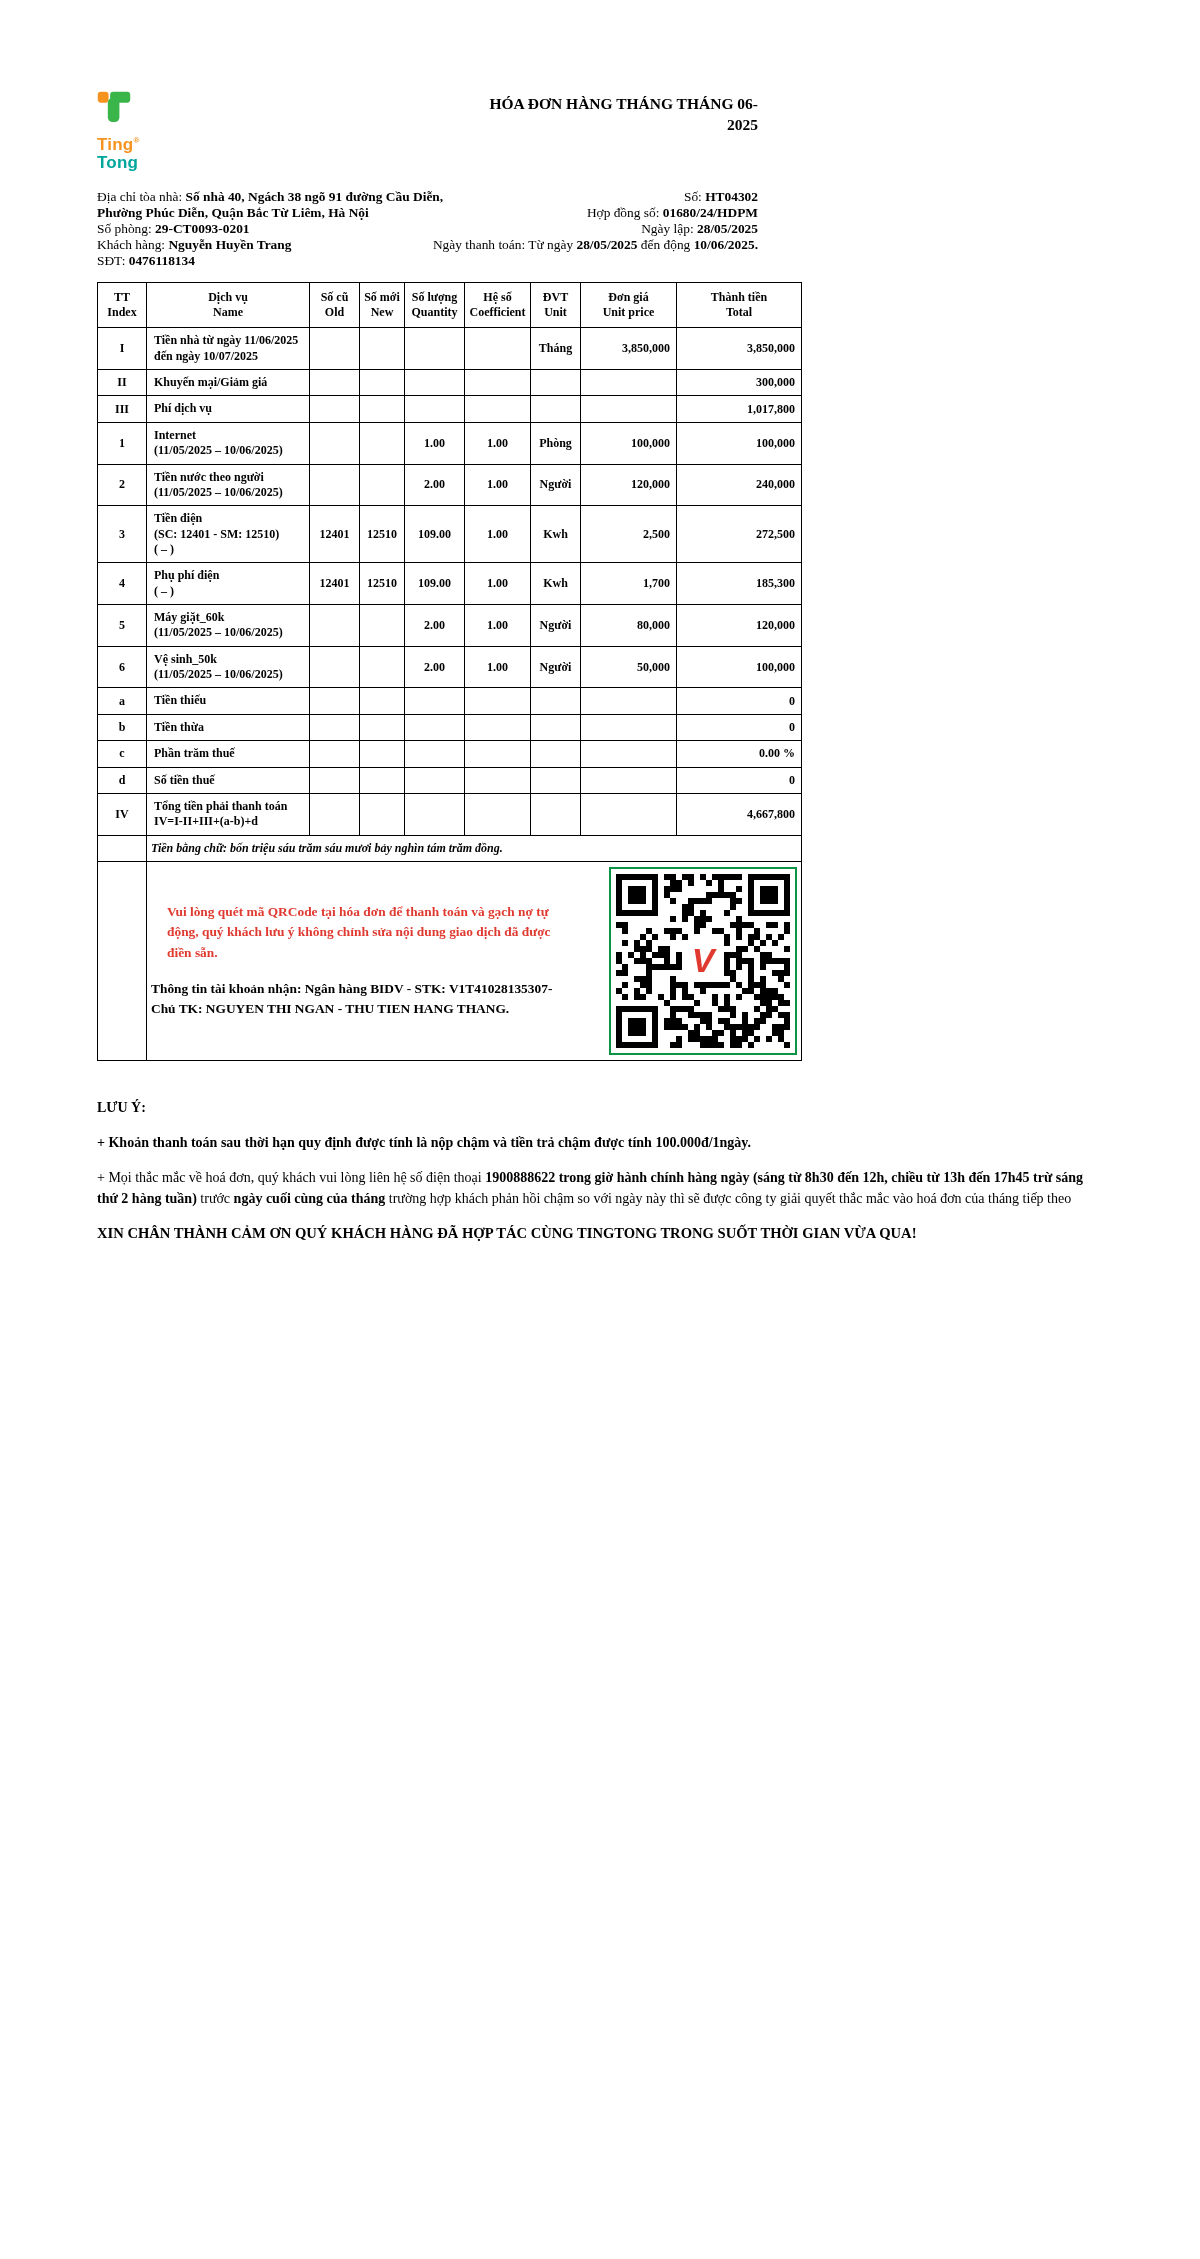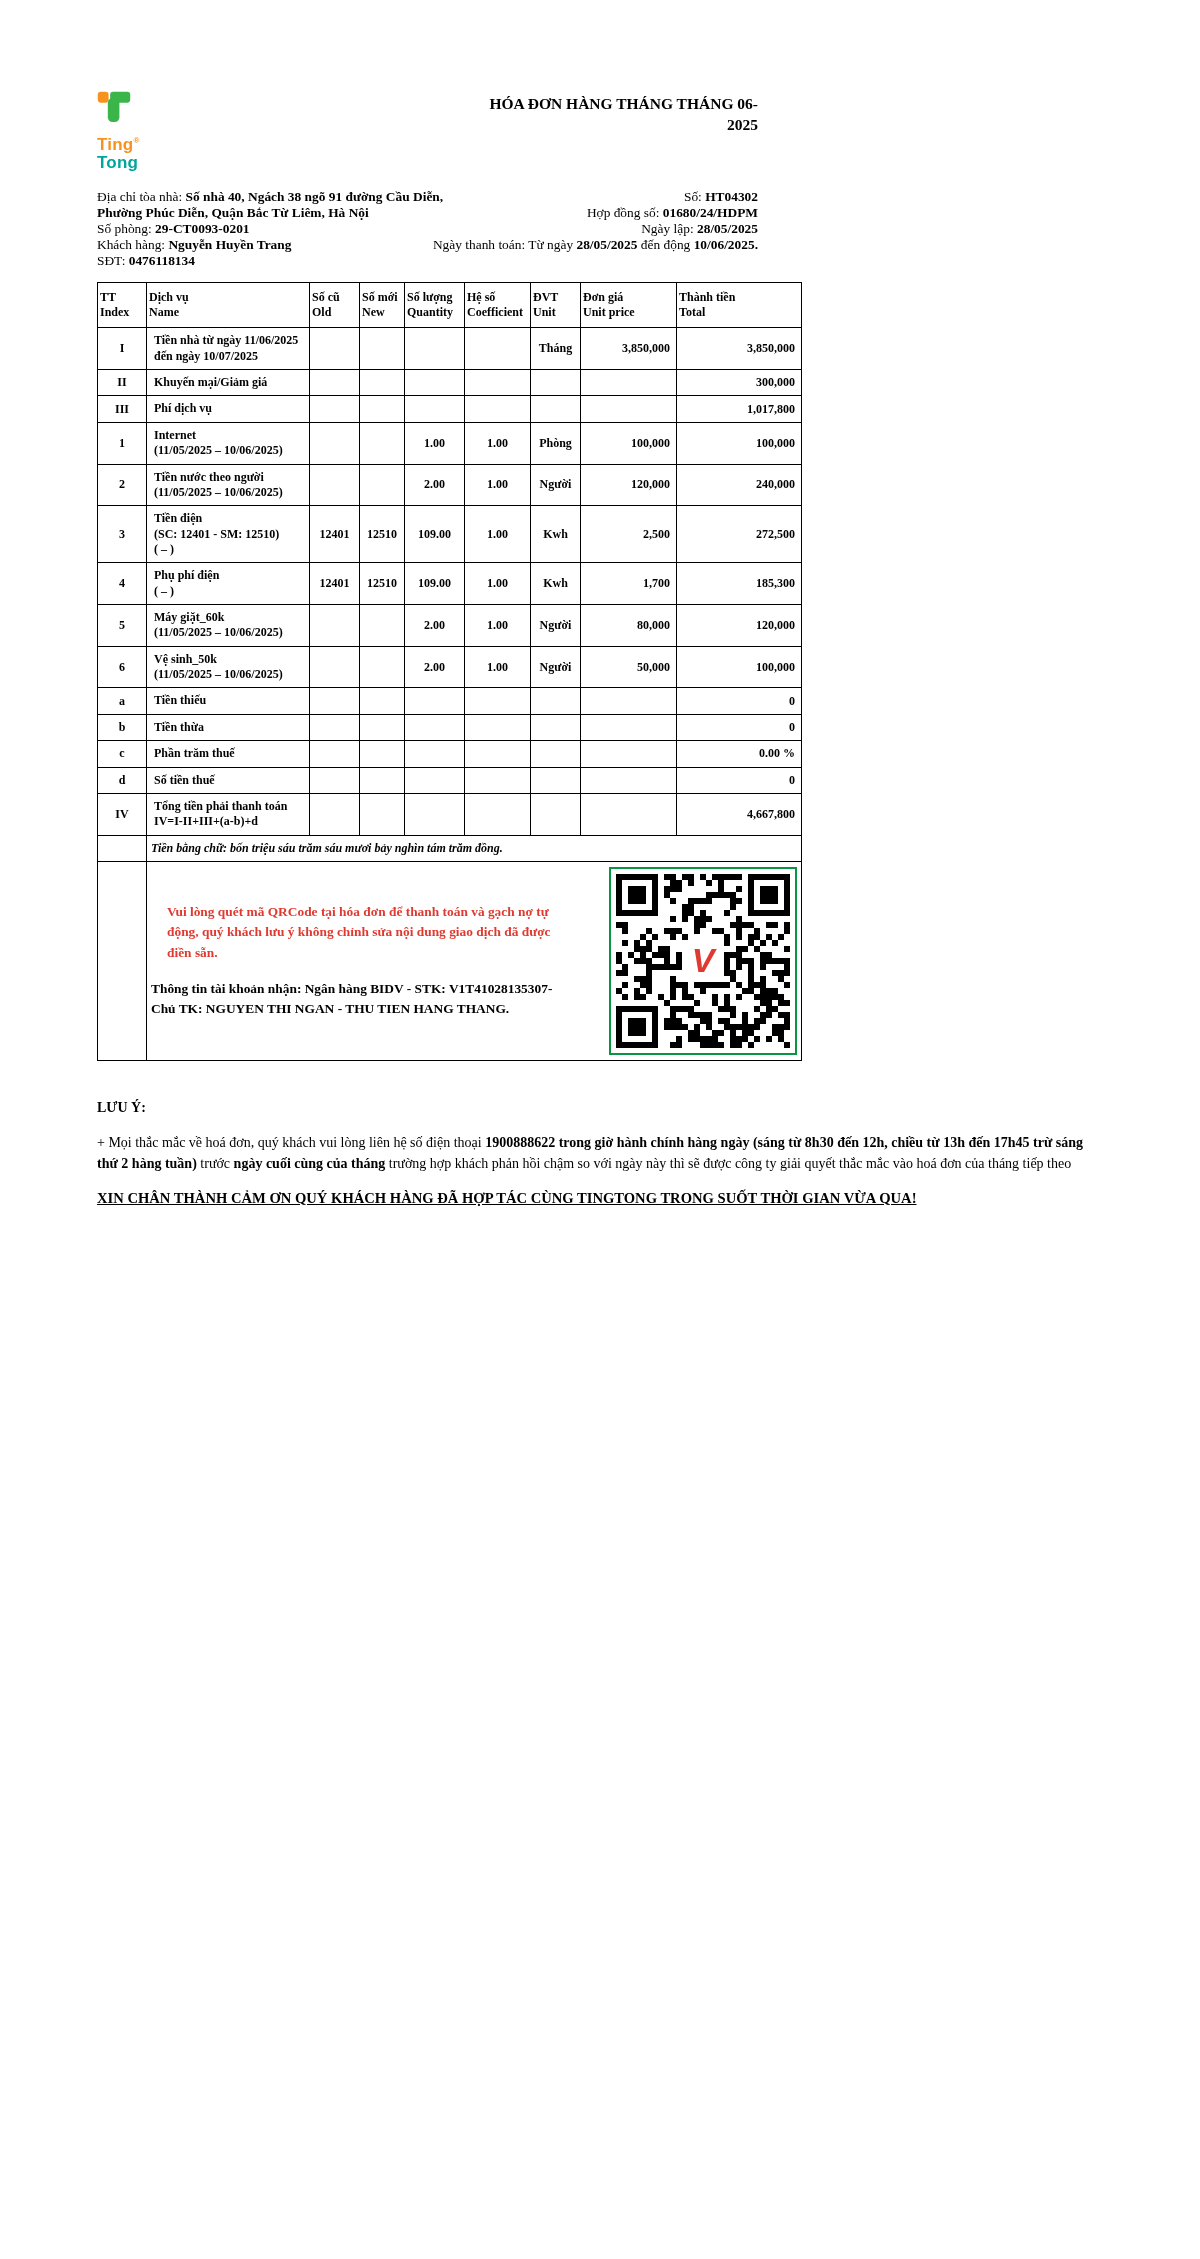--- a/index.html
+++ b/index.html
@@ -22,21 +22,21 @@
 
   
   .info{position:relative;width:661px;margin-top:18px;font-size:13.4px;line-height:16px;}
   .info-left{width:372px;}
   .info-right{position:absolute;top:0;right:0;width:430px;text-align:right;}
 
   
   .invoice-table{margin-top:13px;border-collapse:collapse;table-layout:fixed;width:704px;font-size:12px;}
   .invoice-table th,.invoice-table td{border:1px solid #000;font-weight:bold;vertical-align:middle;
       padding:5px 4px;overflow:hidden;}
-  .invoice-table th{white-space:pre-line;text-align:left;height:38px;padding:7px 2px;line-height:1.25;}
+  .invoice-table th{white-space:pre-line;text-align:center;height:38px;padding:7px 2px;line-height:1.25;}
   td.col0{text-align:center;}
   td.col1{text-align:left;padding-left:7px;white-space:pre-line;line-height:1.28;}
   td.col2,td.col3,td.col4,td.col5,td.col6{text-align:center;}
   td.col7,td.col8{text-align:right;padding-right:6px;}
   .words-cell{font-weight:normal;font-style:italic;text-align:left;padding-left:7px;}
   .qr-cell{font-weight:normal;padding:8px 10px;}
   .qr-flex{display:flex;align-items:center;justify-content:space-between;gap:14px;min-height:188px;}
   .qr-texts{width:420px;font-size:13.4px;line-height:1.5;}
   .red-note{color:var(--accent-red,#E03A30);margin:0 0 16px 16px;}
   .account{margin:0;}
@@ -45,21 +45,21 @@
   .qr-box svg{display:block;width:174px;height:174px;}
   .qr-logo{position:absolute;left:50%;top:50%;transform:translate(-50%,-50%);
       width:40px;height:40px;background:#fff;display:flex;align-items:center;justify-content:center;
       font-family:"Liberation Sans","DejaVu Sans",sans-serif;font-weight:bold;font-style:italic;
       font-size:34px;color:var(--accent-red,#E03A30);}
 
   
   .footer{margin-top:36px;width:1006px;font-size:14px;line-height:1.5;}
   .footer p{margin:0 0 14px 0;}
   .footer .bold{font-weight:bold;}
-  .thanks{font-size:14.6px;text-decoration:underline;}
+  .thanks{font-size:14.6px;}
 </style>
 </head>
 <body>
 
 <div class="page">
 
   <div class="header-row">
     <div class="logo">
       <span>
         <svg width="34" height="38" viewBox="0 0 44 48" aria-hidden="true">
@@ -599,17 +599,18 @@
               <div class="qr-logo">V</div>
             </div>
           </div>
         </td>
       </tr>
     </tbody>
   </table>
 
   <div class="footer">
     <p class="bold">LƯU Ý:</p>
+    <p class="bold">+ Khoản thanh toán sau thời hạn quy định được tính là nộp chậm và tiền trả chậm được tính 100.000đ/1ngày.</p>
     <p><span>+ Mọi thắc mắc về hoá đơn, quý khách vui lòng liên hệ số điện thoại </span><span class="b">1900888622 trong giờ hành chính hàng ngày (sáng từ 8h30 đến 12h, chiều từ 13h đến 17h45 trừ sáng thứ 2 hàng tuần)</span><span> trước </span><span class="b">ngày cuối cùng của tháng</span><span> trường hợp khách phản hồi chậm so với ngày này thì sẽ được công ty giải quyết thắc mắc vào hoá đơn của tháng tiếp theo</span></p>
     <p class="bold thanks">XIN CHÂN THÀNH CẢM ƠN QUÝ KHÁCH HÀNG ĐÃ HỢP TÁC CÙNG TINGTONG TRONG SUỐT THỜI GIAN VỪA QUA!</p>
   </div>
 
 </div>
 
 </body></html>

